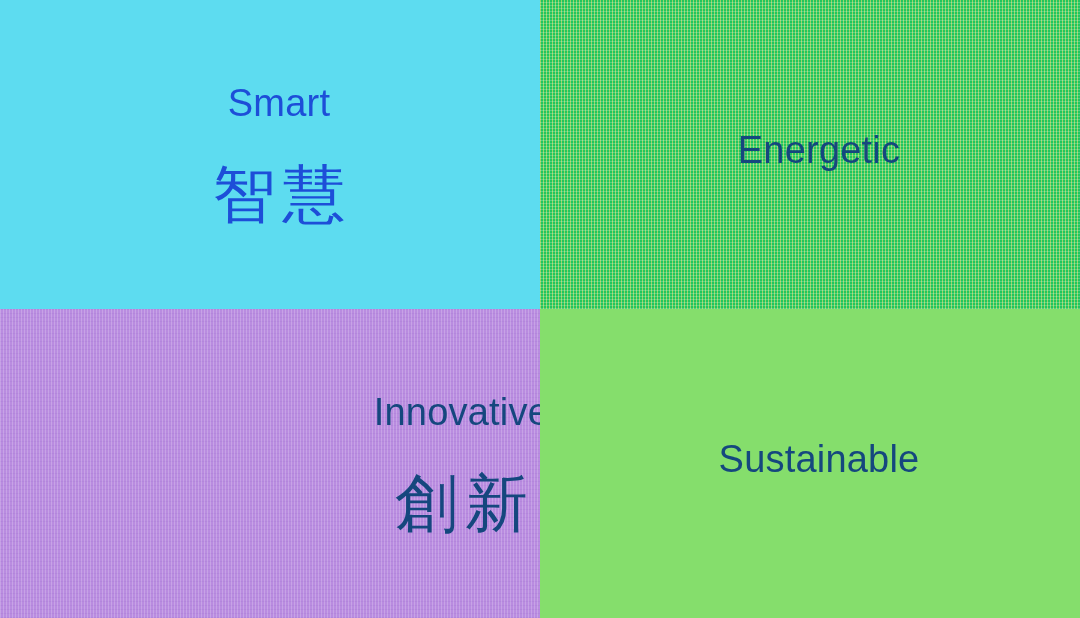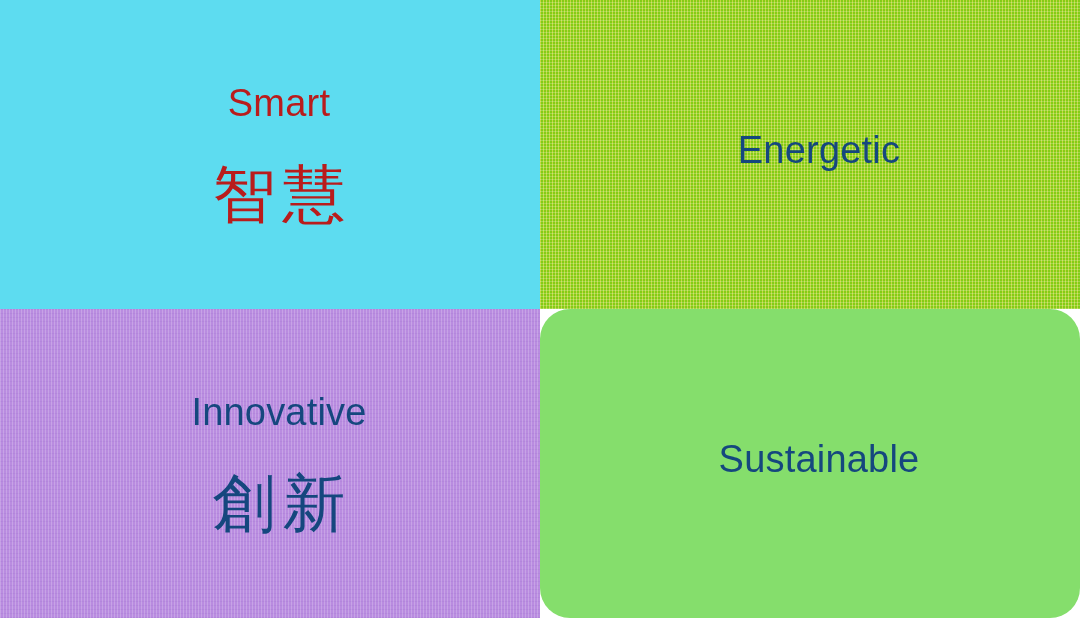--- a/index.html
+++ b/index.html
@@ -60,21 +60,20 @@
   }
   .q-innovative::after {
     opacity: 1;
     background-image:
       repeating-linear-gradient(90deg, rgba(255,255,255,0.20) 0 1px, rgba(255,255,255,0) 1px 3px),
       repeating-linear-gradient(0deg,  rgba(150,105,200,0.18) 0 1px, rgba(255,255,255,0) 1px 4px);
   }
 
   .q-sustainable {
     background-color: #85DE6C;
-    border-radius: 30px;
   }
 
   .label-stack {
     position: relative;
     z-index: 2;
     text-align: center;
     line-height: 1;
     transform: translateX(9px);
   }
 
@@ -93,34 +92,34 @@
     letter-spacing: 7px;
     text-indent: 7px;
     margin-top: 41px;
   }
 </style>
 </head>
 <body>
 
 <div class="board">
 
-  <div class="quadrant q-smart" style="background-color: rgb(93, 220, 240); color: #b91c1c;">
+  <div class="quadrant q-smart" style="background-color: rgb(93, 220, 240); color: #1d4ed8;">
     <div class="label-stack">
       <span class="label-en">Smart</span>
       <span class="label-zh">智慧</span>
     </div>
   </div>
 
-  <div class="quadrant q-energetic" style="background-color: #84cc16; color: rgb(21, 71, 126);">
+  <div class="quadrant q-energetic" style="background-color: #22c55e; color: rgb(21, 71, 126);">
     <div class="label-stack">
       <span class="label-en">Energetic</span>
     </div>
   </div>
 
-  <div class="quadrant q-innovative" style="background-color: rgb(185, 140, 224); color: rgb(21, 71, 126);">
+  <div class="quadrant q-innovative" style="background-color: rgb(185, 140, 224); color: rgb(21, 71, 126); align-items: flex-end;">
     <div class="label-stack">
       <span class="label-en">Innovative</span>
       <span class="label-zh">創新</span>
     </div>
   </div>
 
   <div class="quadrant q-sustainable" style="background-color: rgb(133, 222, 108); color: rgb(21, 71, 126);">
     <div class="label-stack">
       <span class="label-en">Sustainable</span>
     </div>

